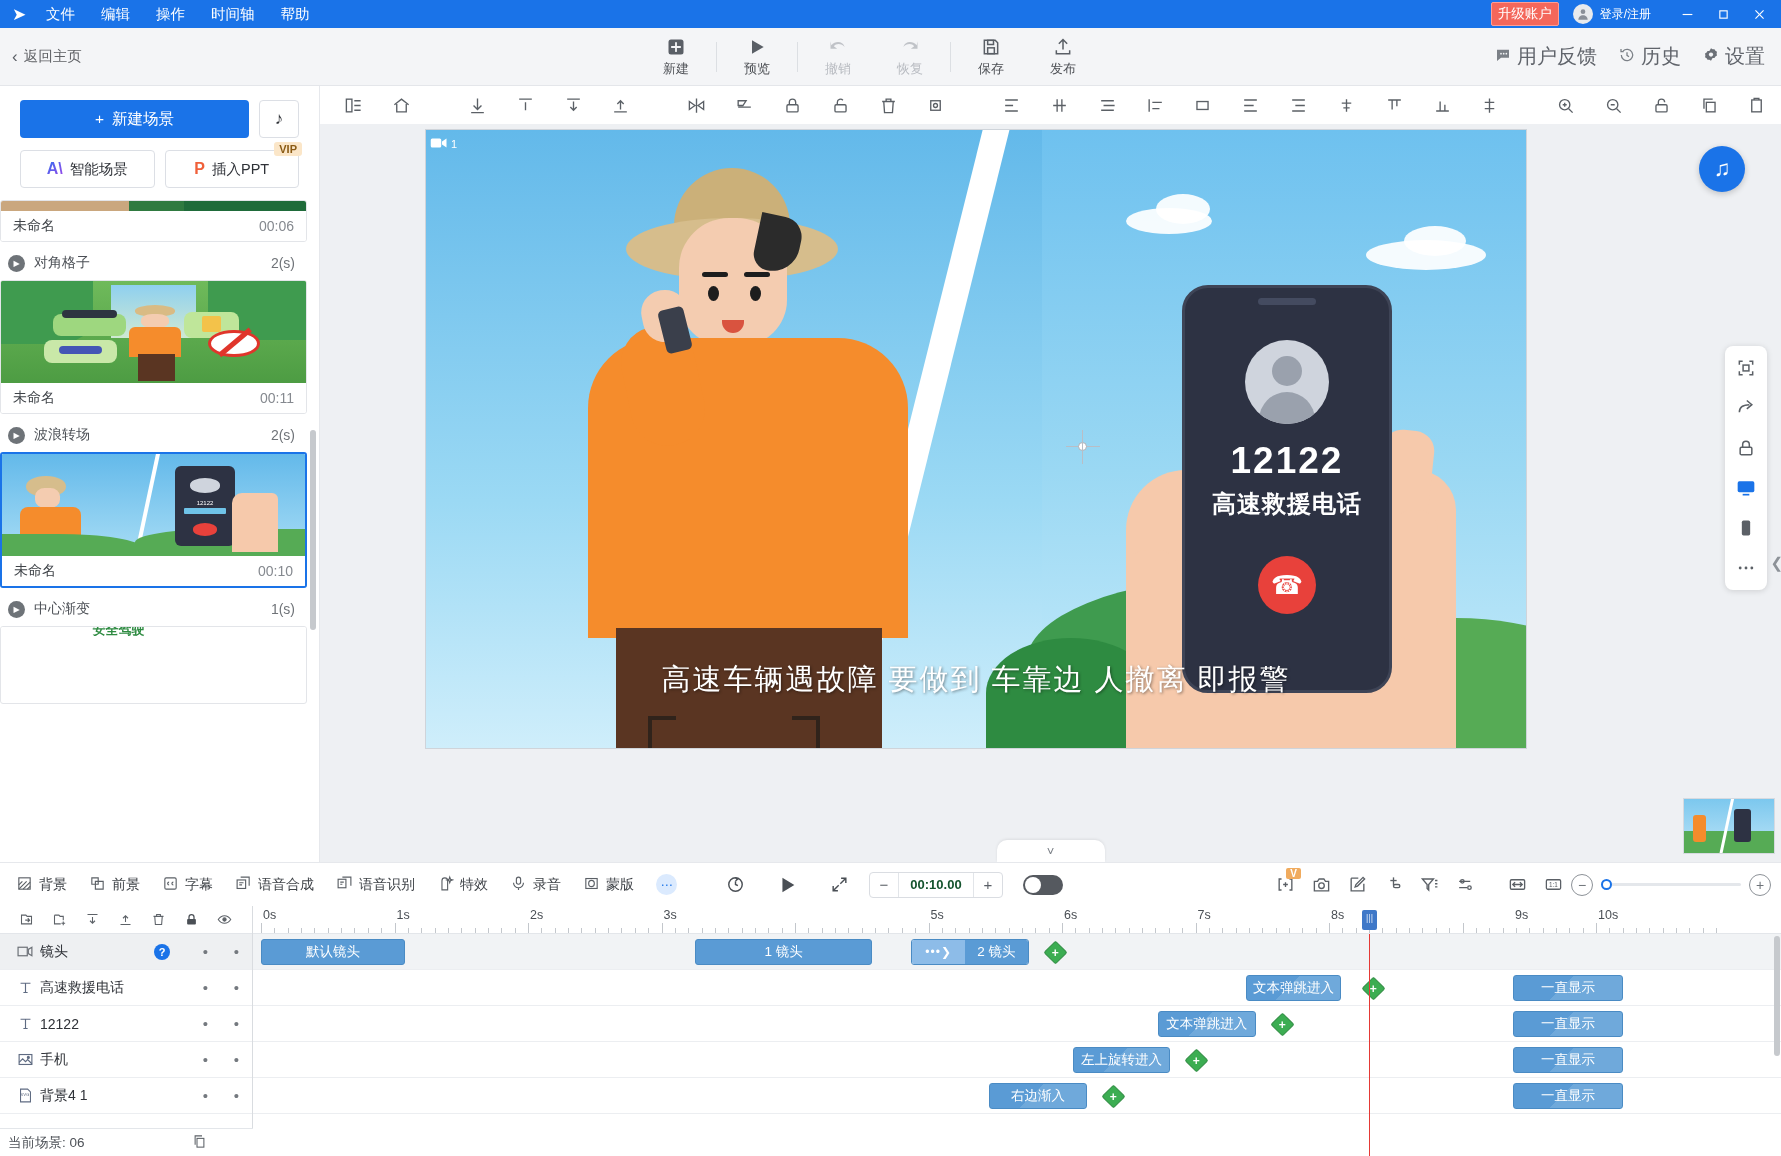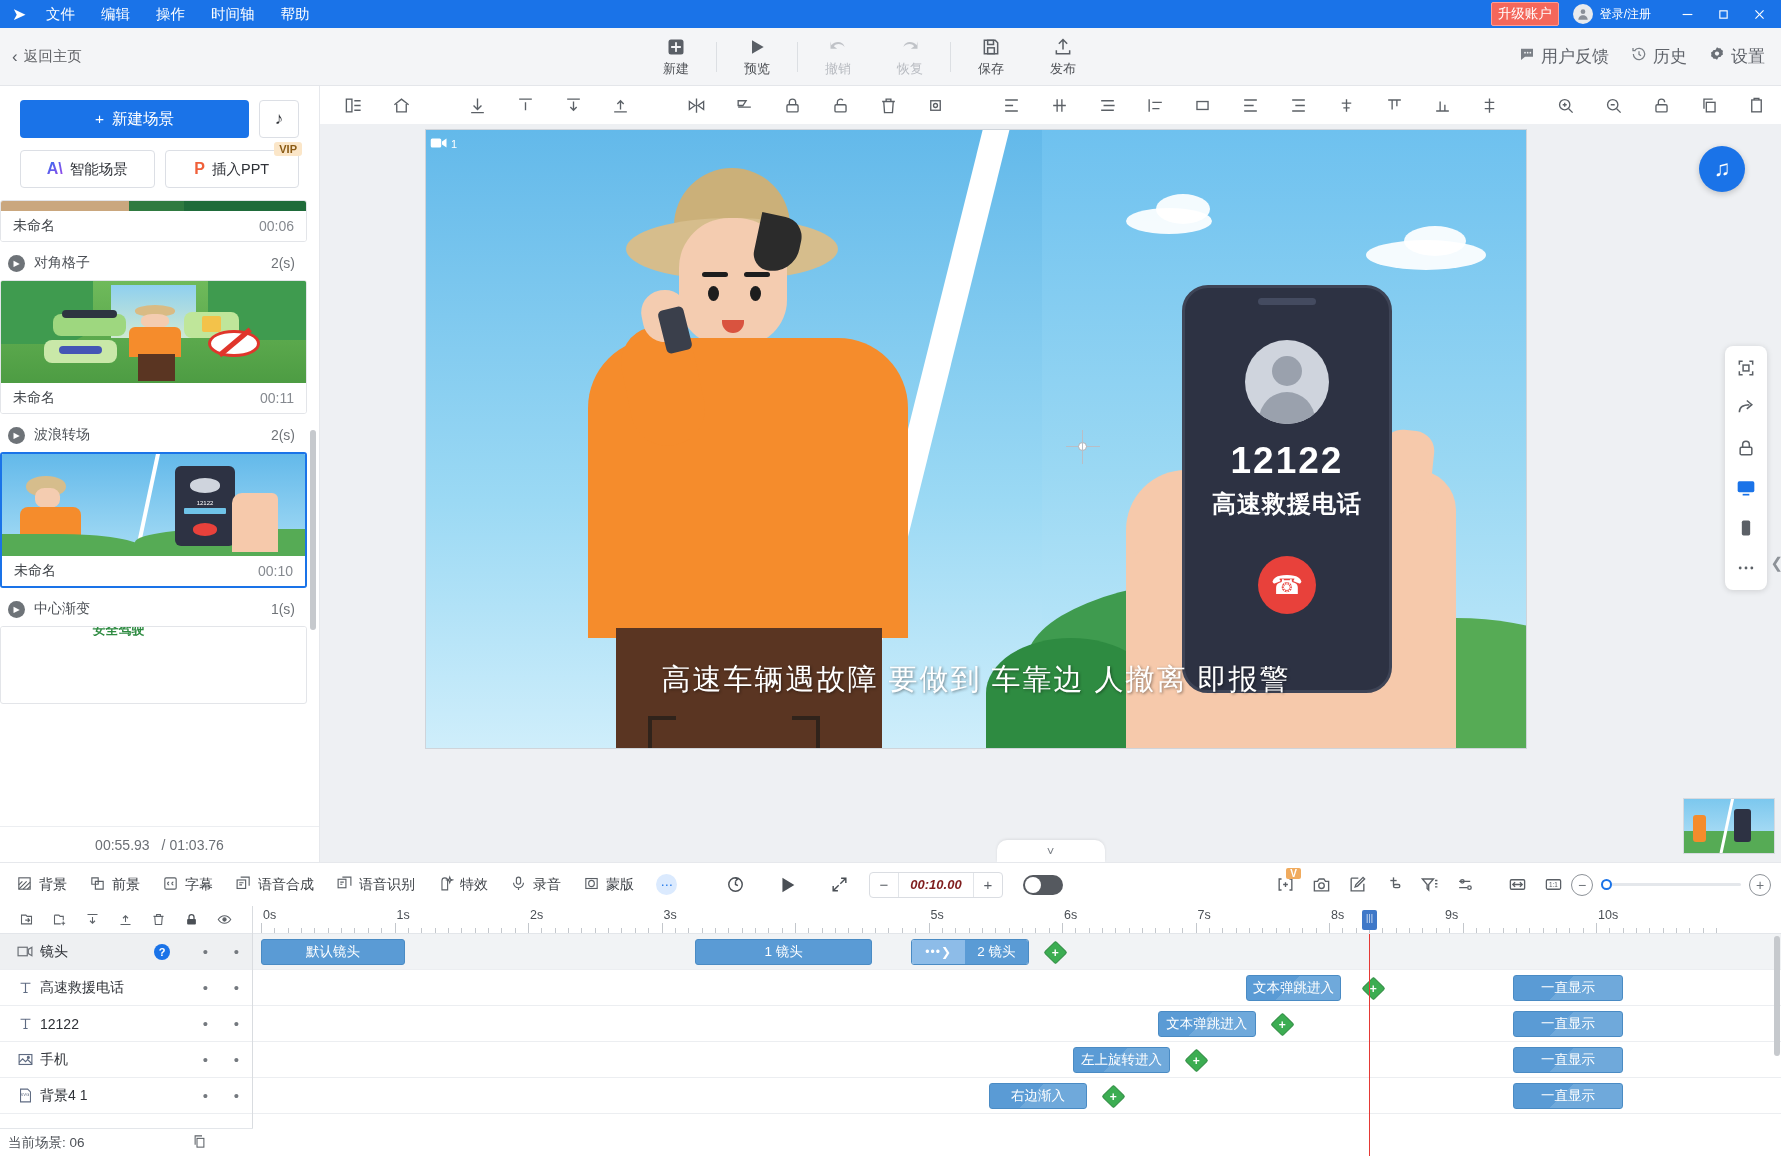--- a/index.html
+++ b/index.html
@@ -51,21 +51,21 @@
   .mt-item {
     display: flex; flex-direction: column; align-items: center; justify-content: center;
     width: 72px; gap: 2px; color: #4e5156;
   }
   .mt-item .ico { height: 22px; display: flex; align-items: center; justify-content: center; }
   .mt-item .ico svg { width: 20px; height: 20px; }
   .mt-item .lbl { font-size: 13px; }
   .mt-item.disabled { color: #b9bcc2; }
   .mt-sep { width: 1px; height: 30px; background: #dcdfe3; margin: 0 4px; }
   .mt-right { margin-left: auto; display: flex; align-items: center; gap: 22px; padding-right: 16px; }
-  .mt-r-item { display: flex; align-items: center; gap: 6px; color: #60646b; font-size: 17px; }
+  .mt-r-item { display: flex; align-items: center; gap: 6px; color: #60646b; font-size: 20px; }
   .mt-r-item svg { width: 16px; height: 16px; }
 
   
   .body-row { flex: 1; display: flex; min-height: 0; }
 
   
   .left { width: 320px; flex: none; background: #fff; display: flex; flex-direction: column;
           border-right: 1px solid #e6e8ec; }
   .left-top { padding: 14px 20px 0 20px; }
   .ltrow1 { display: flex; gap: 10px; }
@@ -284,23 +284,23 @@
   .bbc.play svg { width: 22px; height: 22px; }
   .dur-field {
     display: flex; align-items: center; border: 1px solid #dadde2; border-radius: 4px;
     height: 26px; overflow: hidden; margin-left: 4px;
   }
   .dur-field .mn, .dur-field .pl {
     width: 28px; height: 100%; display: flex; align-items: center; justify-content: center;
     font-size: 15px; color: #5a5f66;
   }
   .dur-field .val {
-    width: 76px; text-align: center; font-size: 13px; font-weight: bold; color: #7f1d1d;
+    width: 76px; text-align: center; font-size: 13px; font-weight: bold; color: #14532d;
     border-left: 1px solid #e2e5e9; border-right: 1px solid #e2e5e9; height: 100%;
-    display: flex; align-items: center; justify-content: center; font-style: italic;
+    display: flex; align-items: center; justify-content: center;
   }
   .toggle-sw {
     width: 40px; height: 20px; border-radius: 10px; background: #55595f; margin-left: 20px;
     position: relative;
   }
   .toggle-sw .knob { position: absolute; left: 2px; top: 2px; width: 16px; height: 16px;
     border-radius: 50%; background: #fff; }
   .bb-right { margin-left: auto; display: flex; align-items: center; padding-right: 10px; }
   .br { width: 36px; height: 44px; display: flex; align-items: center; justify-content: center;
     color: #5b6066; position: relative; }
@@ -637,24 +637,20 @@
             <div class="thumb-box" style="height:78px">
               <div class="thumb-img" style="height:58px;background:#fff">
                 <div style="position:absolute;left:30%;top:-6px;color:#2e8b41;font-size:13px;font-weight:bold">安全驾驶</div>
               </div>
             </div>
           </div>
         </div>
         <div class="left-scrollbar"></div>
       </div>
 
-      <div class="left-foot">
-        <span>00:55.93</span>
-        <span>/ 01:03.76</span>
-      </div>
     </div>
 
     <div class="canvas-wrap">
 
       <div class="canvas-tools">
         <div class="ct">
             <svg viewBox="0 0 24 24" fill="none" stroke="#5b6066" stroke-width="1.7">
               <rect x="3" y="4" width="7" height="16"></rect>
               <path d="M13 6h8M13 12h8M13 18h8"></path>
             </svg>
@@ -1293,21 +1289,21 @@
           <div class="rtick" style="left: 1076px; height: 10px;"></div>
           <div class="rtick" style="left: 1089.35px; height: 5px;"></div>
           <div class="rtick" style="left: 1102.7px; height: 5px;"></div>
           <div class="rtick" style="left: 1116.05px; height: 5px;"></div>
           <div class="rtick" style="left: 1129.4px; height: 5px;"></div>
           <div class="rtick" style="left: 1142.75px; height: 5px;"></div>
           <div class="rtick" style="left: 1156.1px; height: 5px;"></div>
           <div class="rtick" style="left: 1169.45px; height: 5px;"></div>
           <div class="rtick" style="left: 1182.8px; height: 5px;"></div>
           <div class="rtick" style="left: 1196.15px; height: 5px;"></div>
-          <div class="rmark" style="left: 1192px;">9s</div>
+          <div class="rmark" style="left: 1262px;">9s</div>
           <div class="rtick" style="left: 1209.5px; height: 10px;"></div>
           <div class="rtick" style="left: 1222.85px; height: 5px;"></div>
           <div class="rtick" style="left: 1236.2px; height: 5px;"></div>
           <div class="rtick" style="left: 1249.55px; height: 5px;"></div>
           <div class="rtick" style="left: 1262.9px; height: 5px;"></div>
           <div class="rtick" style="left: 1276.25px; height: 5px;"></div>
           <div class="rtick" style="left: 1289.6px; height: 5px;"></div>
           <div class="rtick" style="left: 1302.95px; height: 5px;"></div>
           <div class="rtick" style="left: 1316.3px; height: 5px;"></div>
           <div class="rtick" style="left: 1329.65px; height: 5px;"></div>

